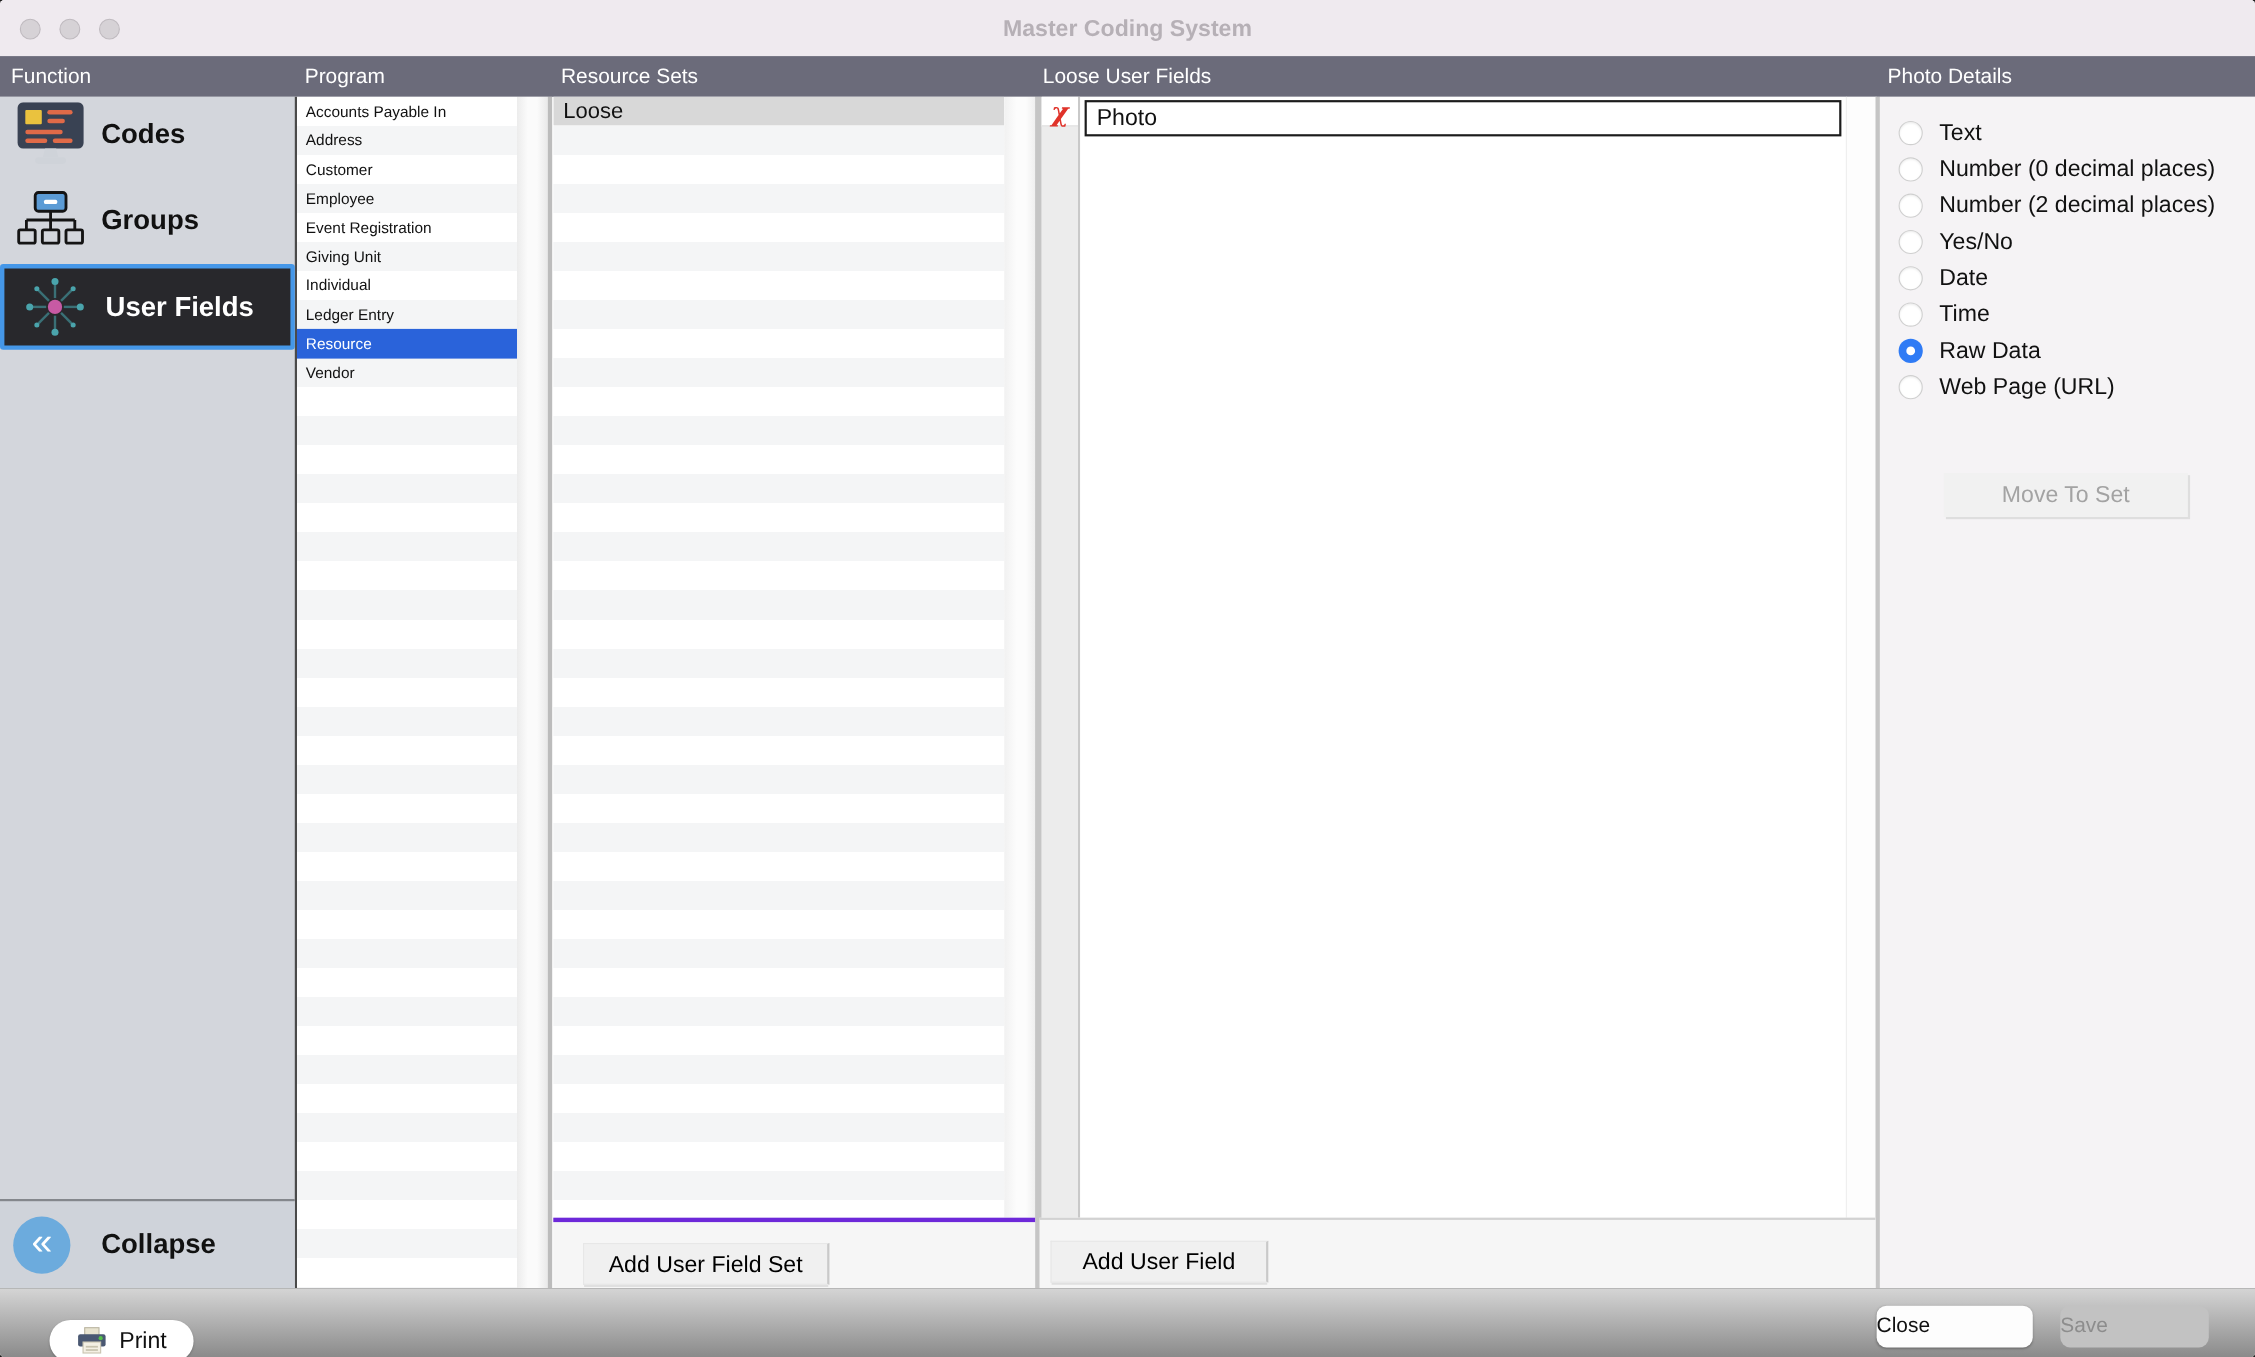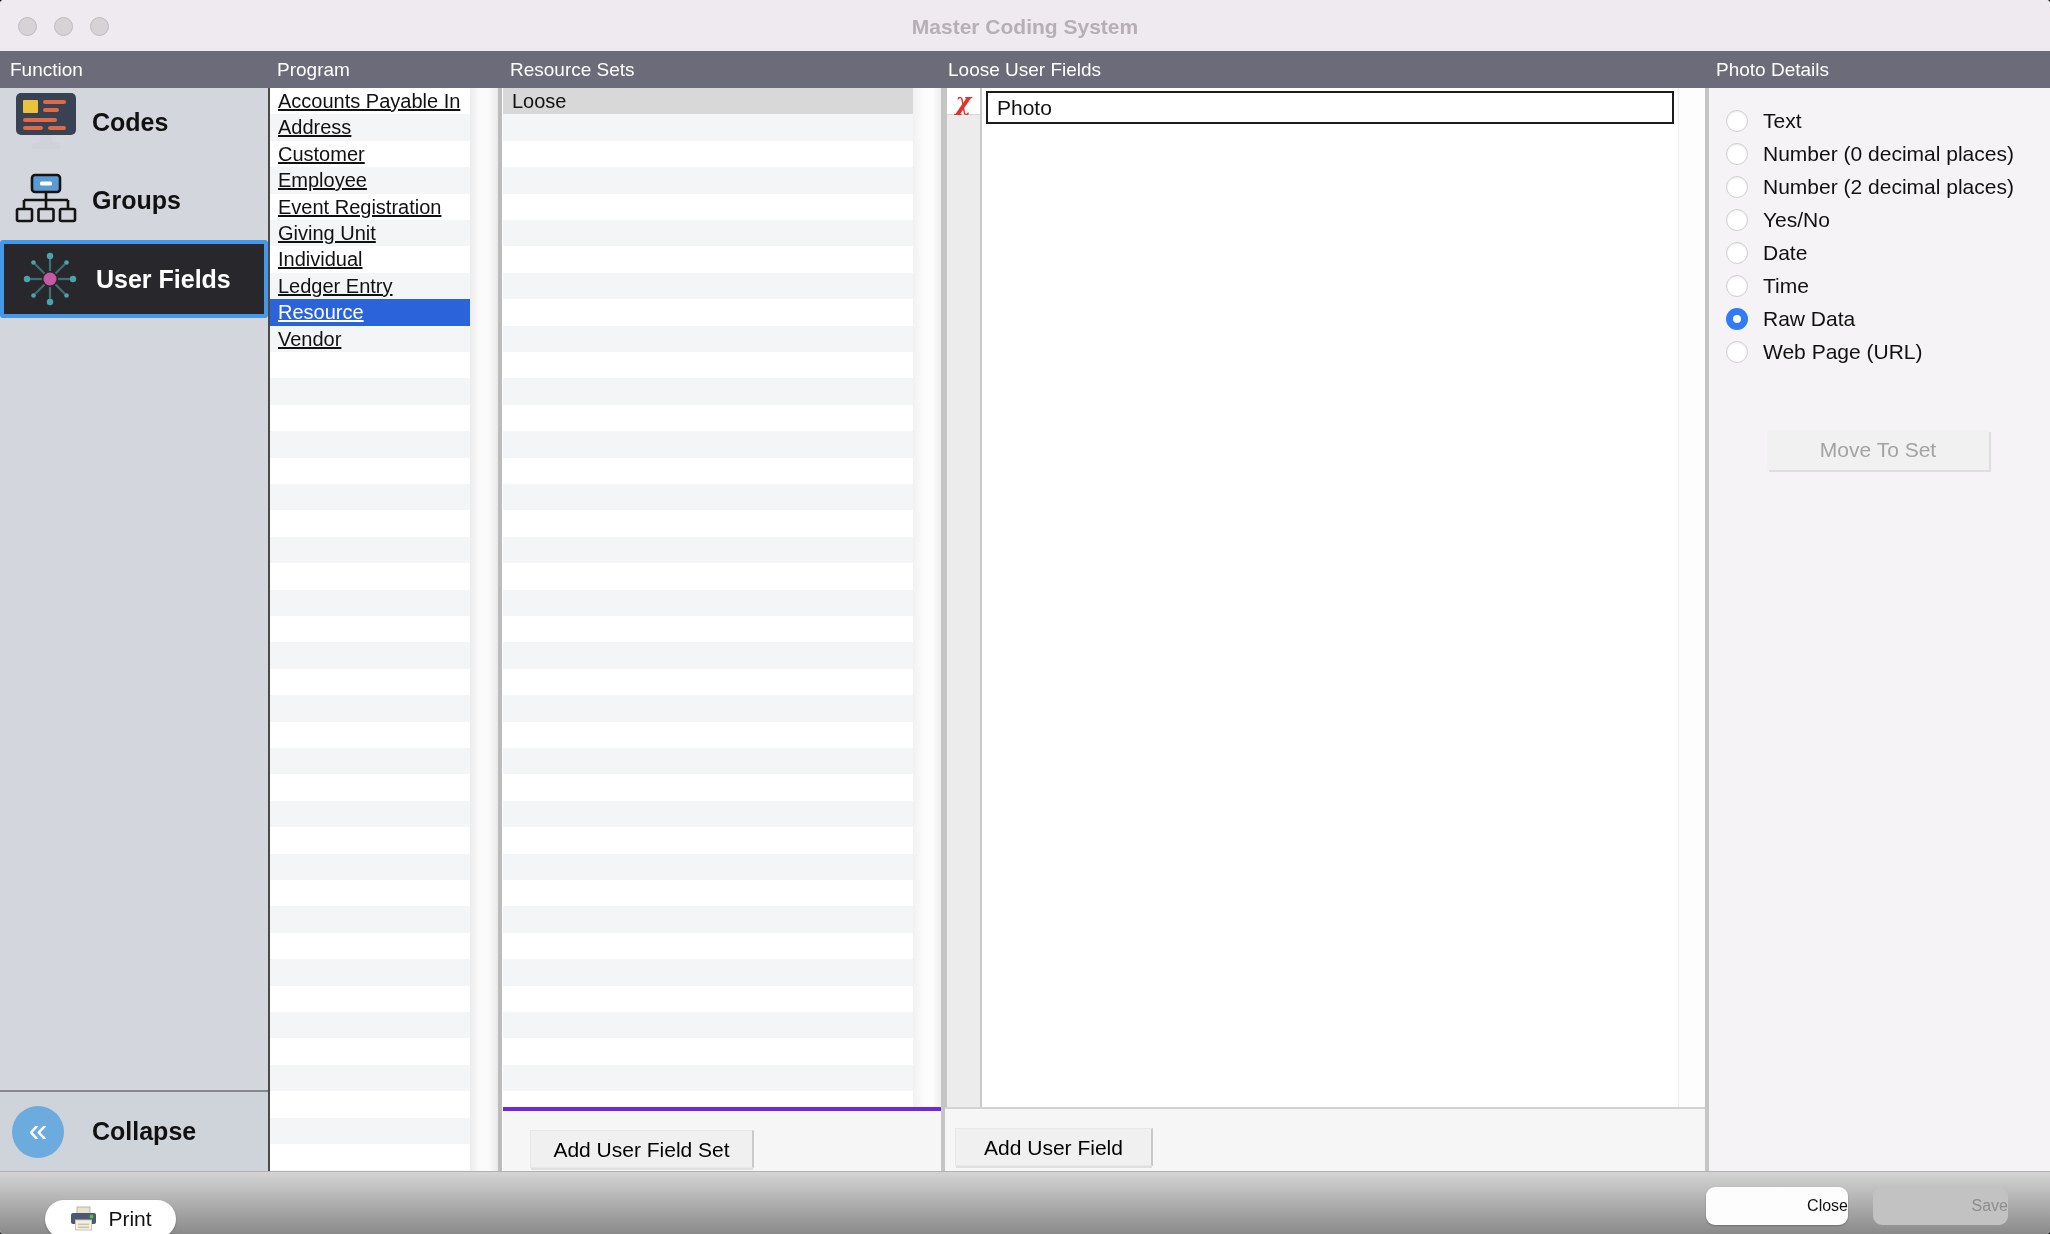--- a/index.html
+++ b/index.html
@@ -33,21 +33,21 @@
                 border-top:2px solid #84878c;display:flex;align-items:center;box-sizing:border-box;}
   .collapse-circle{width:52px;height:52px;border-radius:50%;background:#6cabdd;margin-left:12px;
                    display:flex;align-items:center;justify-content:center;flex:0 0 52px;}
   .collapse-circle span{color:#fff;font-size:34px;line-height:1;margin-top:-5px;}
   .collapse-lbl{font-size:25px;font-weight:bold;color:#111;margin-left:28px;}
 
   
   .stripes{background:repeating-linear-gradient(to bottom,#ffffff 0 26.4px,#f4f5f6 26.4px 52.8px);}
 
   .program-list{position:absolute;left:270px;top:88px;width:200px;height:1083px;overflow:hidden;}
-  .prow{height:26.4px;line-height:26.4px;font-size:20px;color:#111;padding-left:8px;white-space:nowrap;overflow:hidden;text-decoration:underline;}
+  .prow{height:26.4px;line-height:26.4px;font-size:14px;color:#111;padding-left:8px;white-space:nowrap;overflow:hidden;}
   .prow.selected{background:#2a63da;color:#fff;}
   .program-track{position:absolute;left:470px;top:88px;width:28px;height:1083px;
                  background:linear-gradient(to right,#ececec,#fbfbfb 35%,#fbfbfb 65%,#e9e9e9);
                  border-right:4px solid #bcbcbc;box-sizing:content-box;}
 
   .resource-panel{position:absolute;left:503px;top:88px;width:410px;height:1019px;overflow:hidden;}
   .rrow{height:26.4px;line-height:26.4px;font-size:20px;color:#111;padding-left:9px;}
   .rrow.selected{background:#d8d8d8;}
   .resource-track{position:absolute;left:913px;top:88px;width:28px;height:1019px;
                   background:linear-gradient(to right,#f1f1f1,#fcfcfc 40%,#fcfcfc 70%,#efefef);}
@@ -91,21 +91,21 @@
   .add-set-btn{left:27px;width:224px;}
   .add-field-btn{left:10px;width:198px;}
 
   
   .bottombar{position:absolute;left:0;top:1171px;width:2050px;height:63px;
              background:linear-gradient(to bottom,#d4d4d4,#8a8a8a);border-top:1px solid #b0b0b0;box-sizing:border-box;}
   .print-btn{position:absolute;left:45px;top:28px;width:131px;height:38px;border-radius:19px;background:#fff;
              display:flex;align-items:center;justify-content:center;gap:10px;cursor:pointer;
              box-shadow:0 1px 2px rgba(0,0,0,0.25);}
   .print-btn span{font-size:21px;color:#111;}
-  .pill-btn{position:absolute;top:15px;height:38px;border-radius:9px;font-size:16px;text-align:right;
+  .pill-btn{position:absolute;top:15px;height:38px;border-radius:9px;font-size:19px;text-align:left;
             line-height:38px;cursor:pointer;}
   .close-btn{left:1706px;width:142px;background:#fdfdfd;color:#111;box-shadow:0 1px 2px rgba(0,0,0,0.25);}
   .save-btn{left:1873px;width:135px;background:#c2c2c2;color:#8d8d8d;}
 
   svg{display:block;}
 </style>
 </head>
 <body>
 
 <div class="window">

